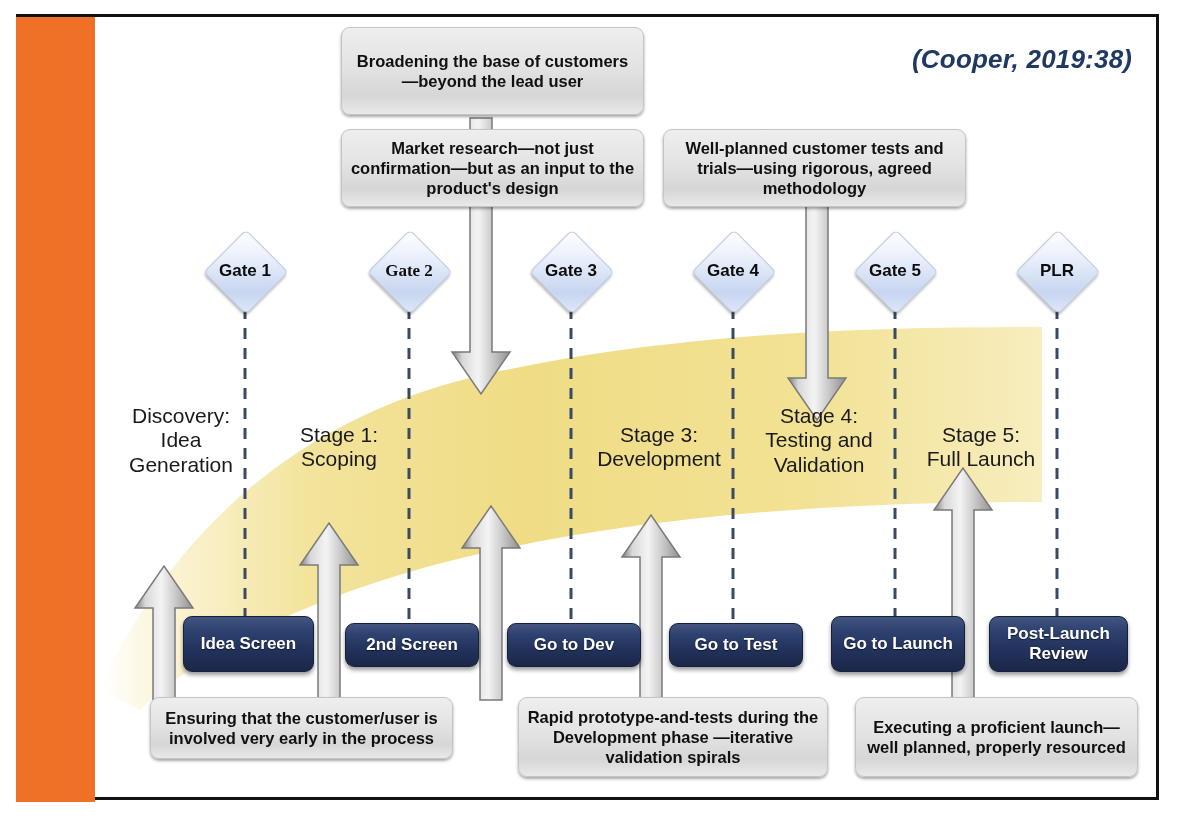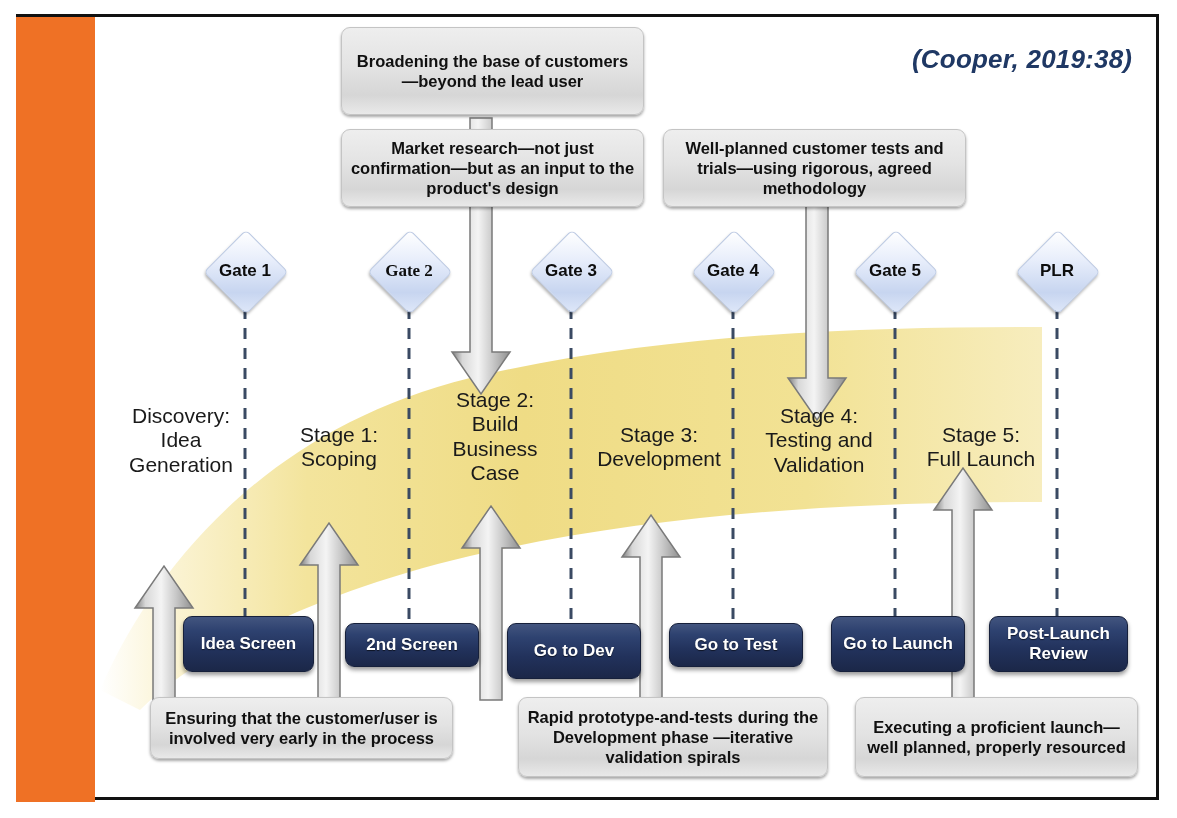--- a/index.html
+++ b/index.html
@@ -136,36 +136,32 @@
   <div class="gate" style="left:1016px;top:230px;">
     <div class="dia"></div>
     <div class="lbl">PLR</div>
   </div>
 
   <div class="stage-label" style="left:118px;top:404px;width:126px;">Discovery:
 Idea
 Generation</div>
   <div class="stage-label" style="left:276px;top:423px;width:126px;">Stage 1:
 Scoping</div>
-  <div class="stage-label" style="left:432px;top:388px;width:126px;">Stage 2:
-Build
-Business
-Case</div>
   <div class="stage-label" style="left:584px;top:423px;width:150px;">Stage 3:
 Development</div>
   <div class="stage-label" style="left:744px;top:404px;width:150px;">Stage 4:
 Testing and
 Validation</div>
   <div class="stage-label" style="left:906px;top:423px;width:150px;">Stage 5:
 Full Launch</div>
 
   <div class="decision" style="left:183px;top:616px;width:131px;height:56px;">Idea
 Screen</div>
   <div class="decision" style="left:345px;top:623px;width:134px;height:44px;">2nd Screen</div>
-  <div class="decision" style="left:507px;top:623px;width:134px;height:56px;">Go to Dev</div>
+  <div class="decision" style="left:507px;top:623px;width:134px;height:44px;">Go to Dev</div>
   <div class="decision" style="left:669px;top:623px;width:134px;height:44px;">Go to Test</div>
   <div class="decision" style="left:831px;top:616px;width:134px;height:56px;">Go to
 Launch</div>
   <div class="decision" style="left:989px;top:616px;width:139px;height:56px;">Post-Launch
 Review</div>
 
   <div class="callout" style="left:150px;top:697px;width:303px;height:62px;">Ensuring that the customer/user is involved very early in the process</div>
 
   <div class="callout" style="left:518px;top:697px;width:310px;height:80px;">Rapid prototype-and-tests during the Development phase —iterative validation spirals</div>
 

